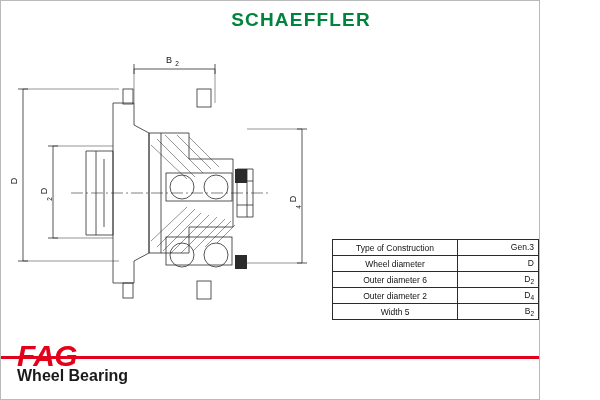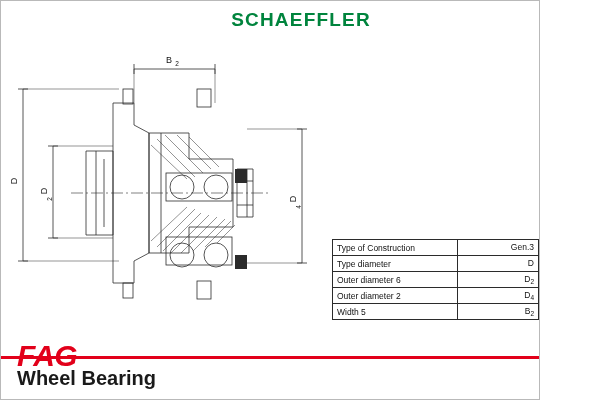--- a/index.html
+++ b/index.html
@@ -50,41 +50,42 @@
     font-style: italic;
     color: #e2001a;
     letter-spacing: -0.5px;
     line-height: 1;
     margin-top: 28px;
   }
   .footer-title {
     position: absolute;
     left: 16px;
     top: 366px;
-    font-size: 20px;
+    font-size: 16px;
     font-weight: bold;
     color: #1a1a1a;
   }
   
   .spec-table {
     position: absolute;
     left: 331px;
     top: 238px;
     border-collapse: collapse;
     font-size: 8.5px;
     color: #111;
   }
   .spec-table td {
     border: 1px solid #2b2b2b;
     height: 14px;
     padding: 0 4px;
     line-height: 14px;
   }
   .spec-table td.label {
     width: 122px;
+    text-align: center;
   }
   .spec-table td.value {
     width: 76px;
     text-align: right;
   }
   .spec-table sub {
     font-size: 6.5px;
     vertical-align: baseline;
     position: relative;
     top: 2px;
@@ -212,21 +213,21 @@
     </g>
   </svg>
 
   <table class="spec-table">
     <tbody>
       <tr>
         <td class="label">Type of Construction</td>
         <td class="value"><span>Gen.3</span><sub></sub></td>
       </tr>
       <tr>
-        <td class="label">Type diameter</td>
+        <td class="label">Wheel diameter</td>
         <td class="value"><span>D</span><sub></sub></td>
       </tr>
       <tr>
         <td class="label">Outer diameter 6</td>
         <td class="value"><span>D</span><sub>2</sub></td>
       </tr>
       <tr>
         <td class="label">Outer diameter 2</td>
         <td class="value"><span>D</span><sub>4</sub></td>
       </tr>

